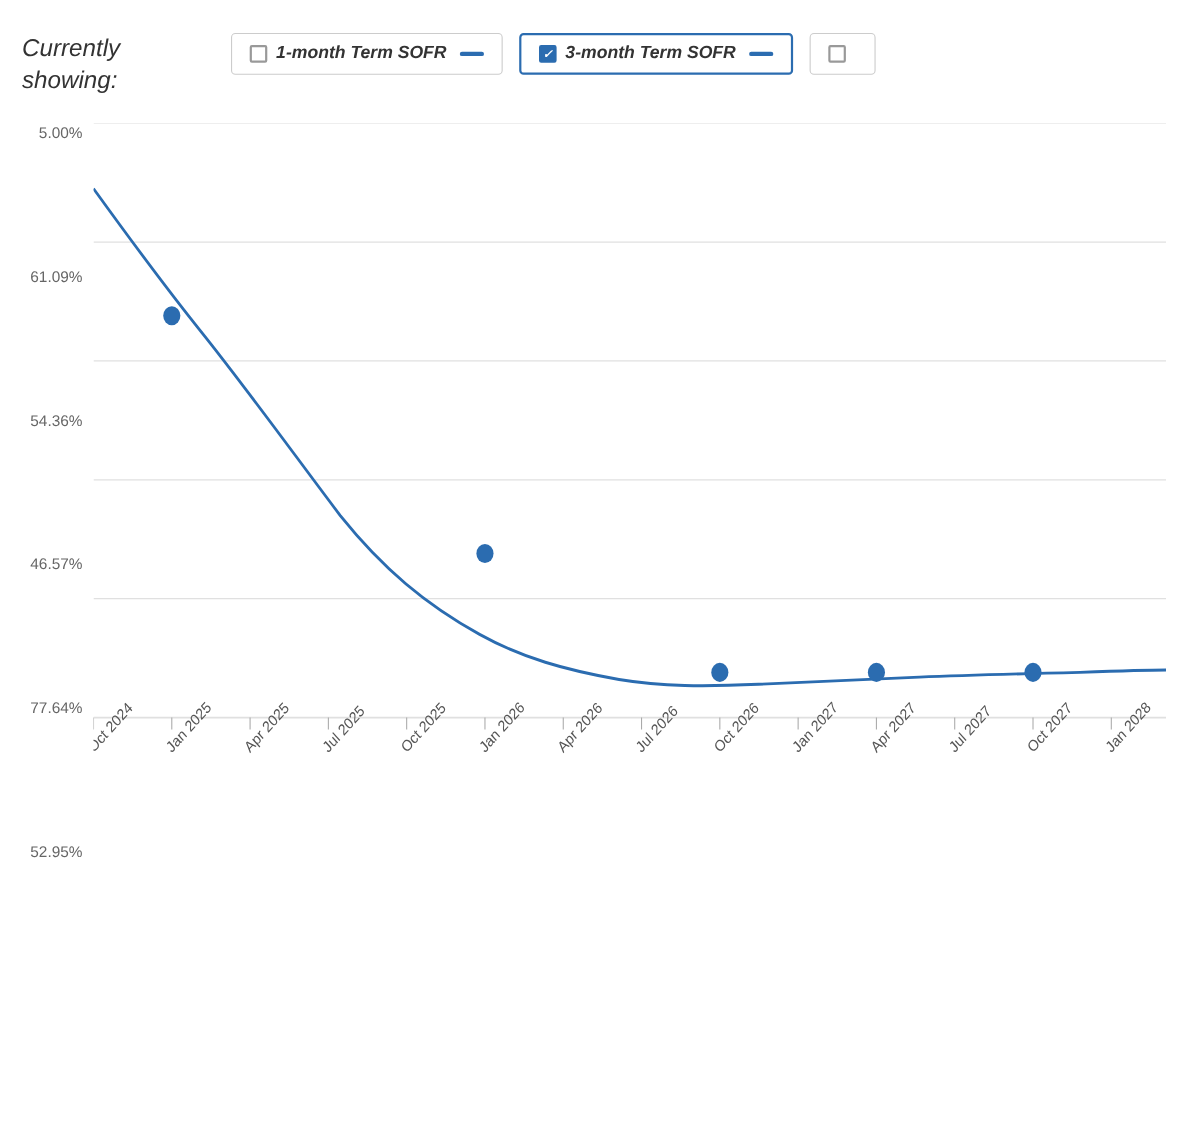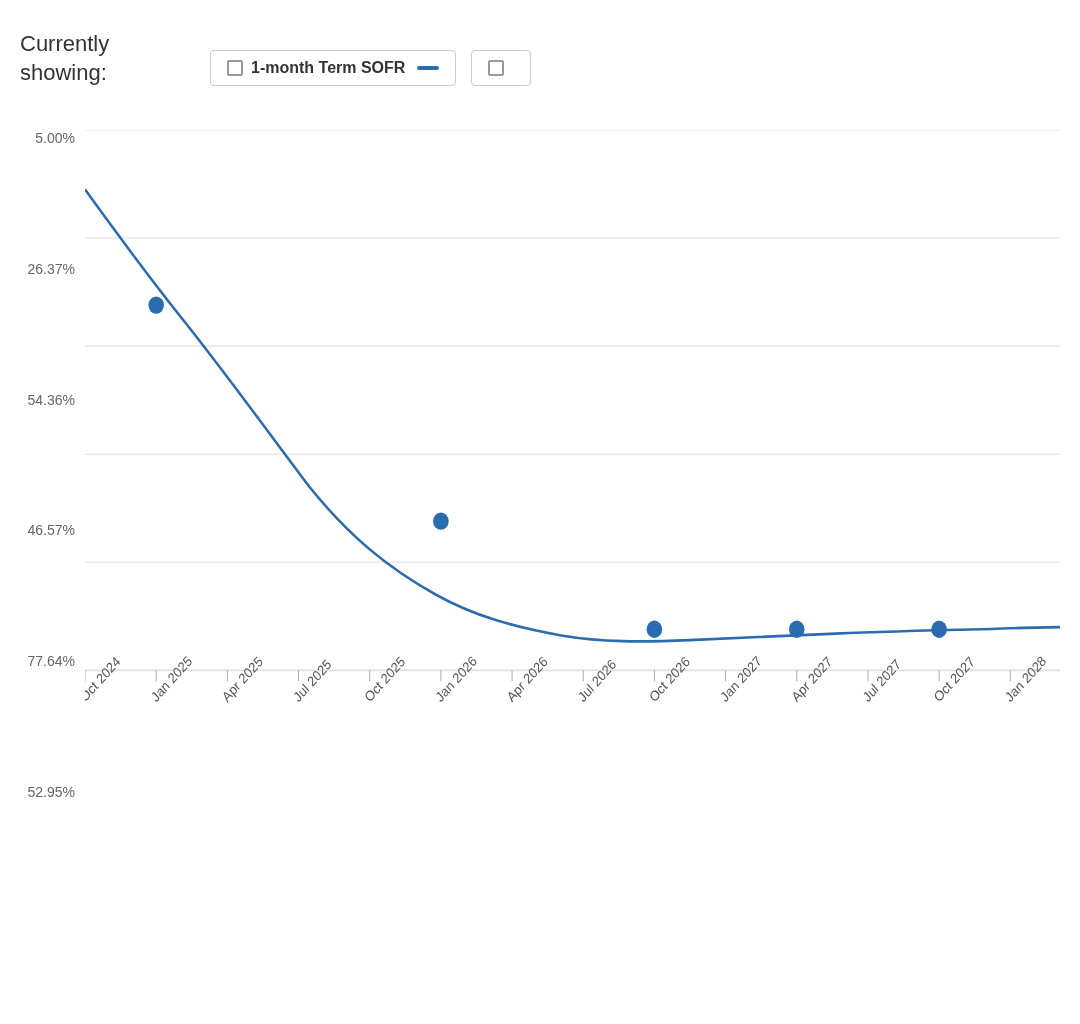--- a/index.html
+++ b/index.html
@@ -16,37 +16,37 @@
       padding: 30px 20px 20px 20px;
       width: 100%;
       height: 100%;
     }
 
     .controls-row {
       display: flex;
       align-items: flex-start;
       gap: 0;
       margin-bottom: 20px;
+      font-style: italic;
     }
 
     .currently-showing {
       font-size: 22px;
       font-weight: 400;
       color: #333;
       margin-right: 30px;
       line-height: 1.3;
       min-width: 160px;
     }
 
     .checkboxes-grid {
       display: grid;
       grid-template-columns: auto auto auto;
       grid-template-rows: auto auto;
       gap: 24px 15px;
-      margin-top: 20px;
     }
 
     .checkbox-item {
       display: flex;
       align-items: center;
       gap: 8px;
       padding: 8px 16px;
       border: 1.5px solid #ccc;
       border-radius: 4px;
       cursor: pointer;
@@ -169,34 +169,39 @@
     </div>
 
     <div class="checkboxes-grid">
 
       <div class="checkbox-item">
         <div class="cb-box"></div>
         <span>1-month Term SOFR</span>
         <span class="legend-dash"></span>
       </div>
 
+      <div class="checkbox-item checked">
+        <div class="cb-box"></div>
+        <span>3-month Term SOFR</span>
+        <span class="legend-dash"></span>
+      </div>
 
       <div class="checkbox-item" style="border-color:#ccc; min-width:60px; width:60px;">
         <div class="cb-box"></div>
       </div>
 
 
     </div>
   </div>
 
   <div class="chart-area">
 
     <div class="y-axis">
       <span class="y-label">5.00%</span>
-      <span class="y-label">26.37%</span>
+      <span class="y-label">61.09%</span>
       <span class="y-label">54.36%</span>
       <span class="y-label">46.57%</span>
       <span class="y-label">77.64%</span>
       <span class="y-label">52.95%</span>
     </div>
 
     <div class="chart-inner">
       <svg class="chart-svg" viewBox="0 0 1000 620" preserveAspectRatio="none">
 
         <line x1="0" y1="0" x2="1000" y2="0" stroke="#e0e0e0" stroke-width="1"></line>

